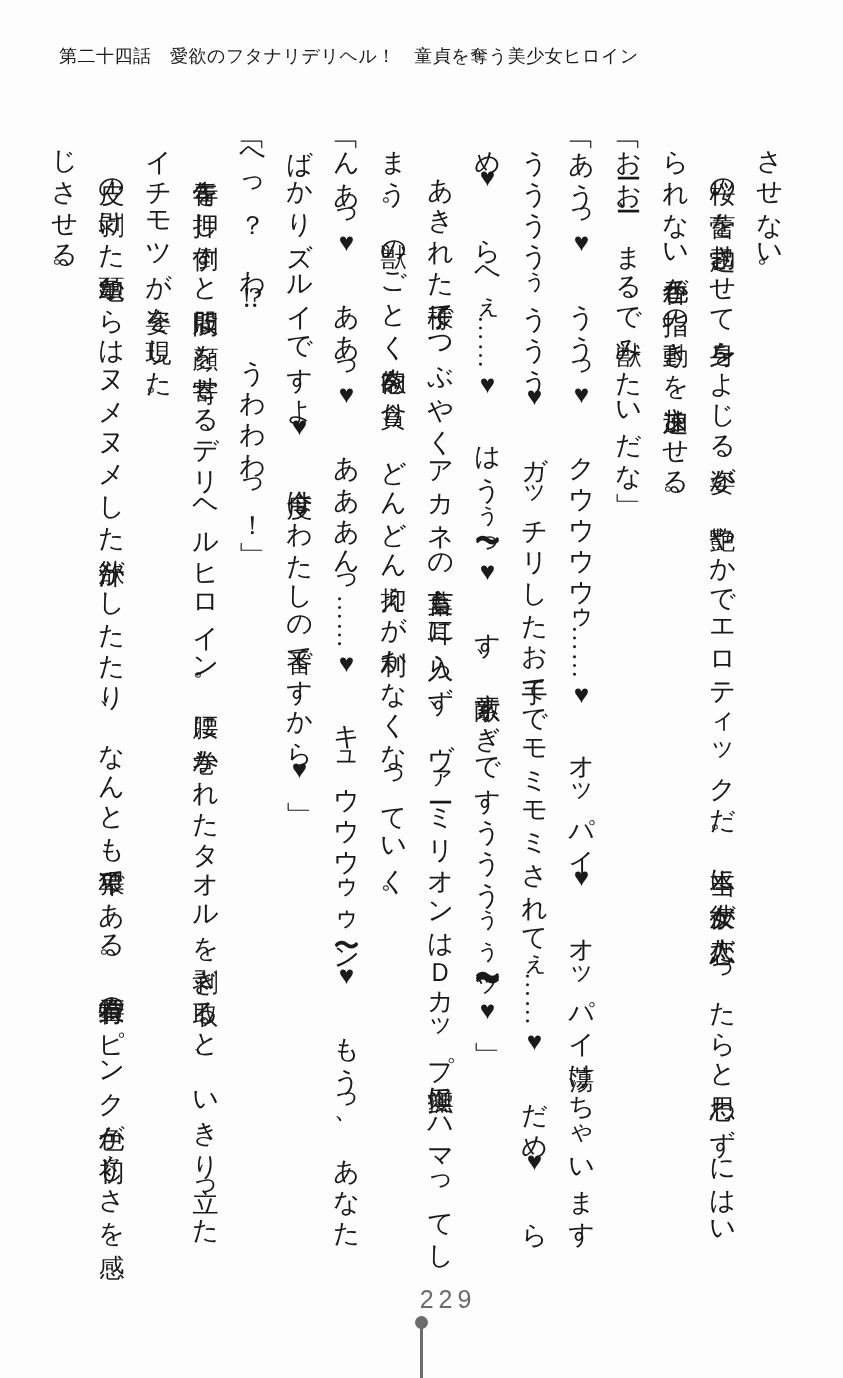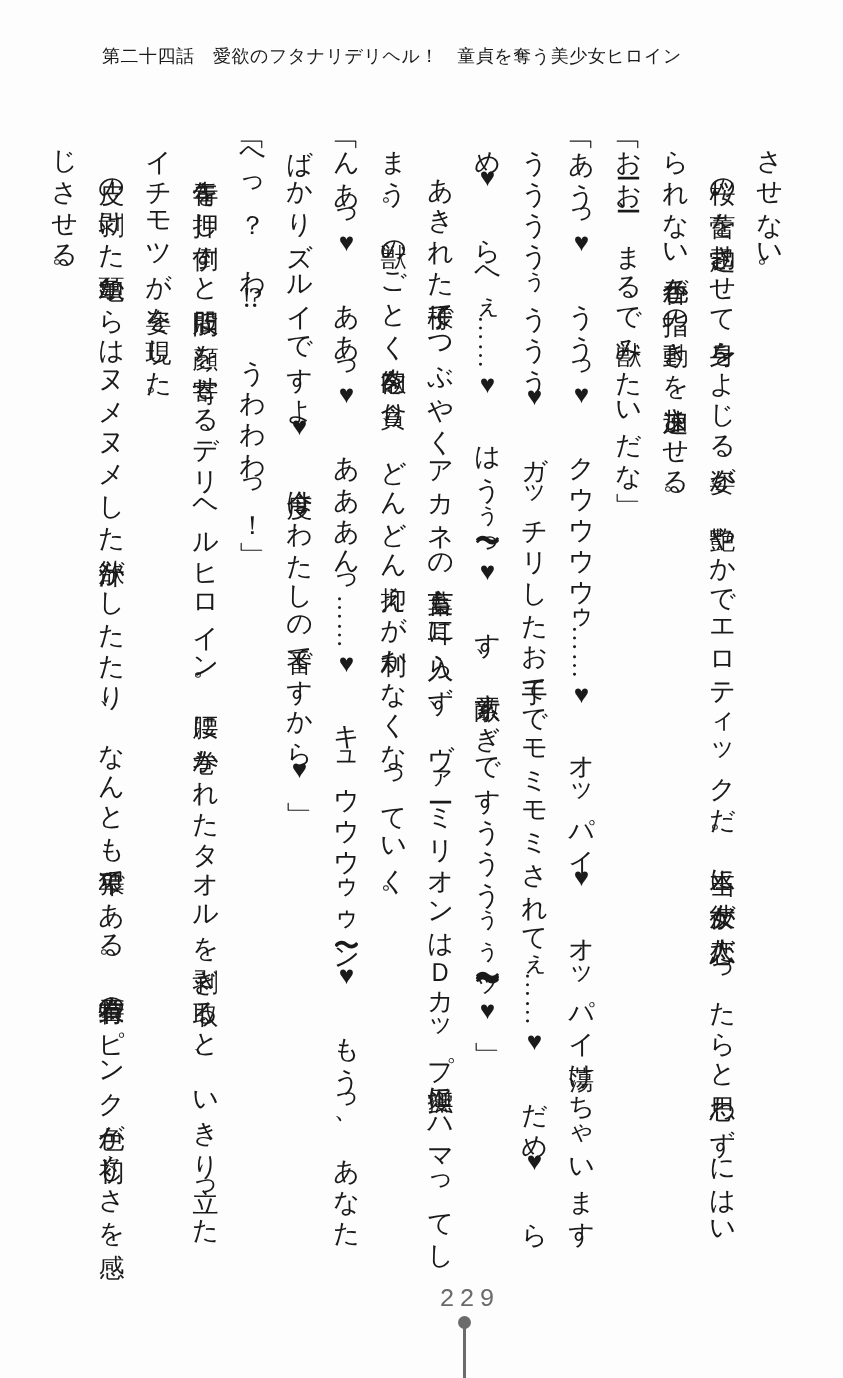--- a/index.html
+++ b/index.html
@@ -6,21 +6,21 @@
   * { box-sizing: border-box; }
   html, body { margin: 0; padding: 0; }
   body {
     width: 843px; height: 1378px;
     position: relative;
     background: var(--background);
     overflow: hidden;
     font-family: "Liberation Serif", "DejaVu Serif", serif;
     color: var(--text);
   }
-  .page { position: absolute; inset: 0; margin-left: 43px; }
+  .page { position: absolute; inset: 0; }
 
   
   .chapter-header {
     position: absolute;
     top: 44px; left: 59px;
     font-size: 18px;
     letter-spacing: 0.5px;
     white-space: nowrap;
     color: var(--text);
   }
@@ -41,21 +41,21 @@
     overflow: visible;
   }
   .para { margin: 0; padding: 0; }
 
   
   .page-footer { position: absolute; left: 0; right: 0; bottom: 0; height: 90px; }
   .page-number {
     position: absolute;
     top: -3px; left: 0; right: 0;
     text-align: center;
-    font-family: Liberation Mono, monospace;
+    font-family: Liberation Sans, sans-serif;
     font-size: 25px;
     letter-spacing: 5px;
     text-indent: 5px;
     color: var(--footer-gray);
     padding-left: 48px;
   }
   .footer-ornament { position: absolute; left: 0; right: 0; top: 28px; height: 62px; }
   .orn-circle {
     position: absolute;
     left: 415px; top: 0;

